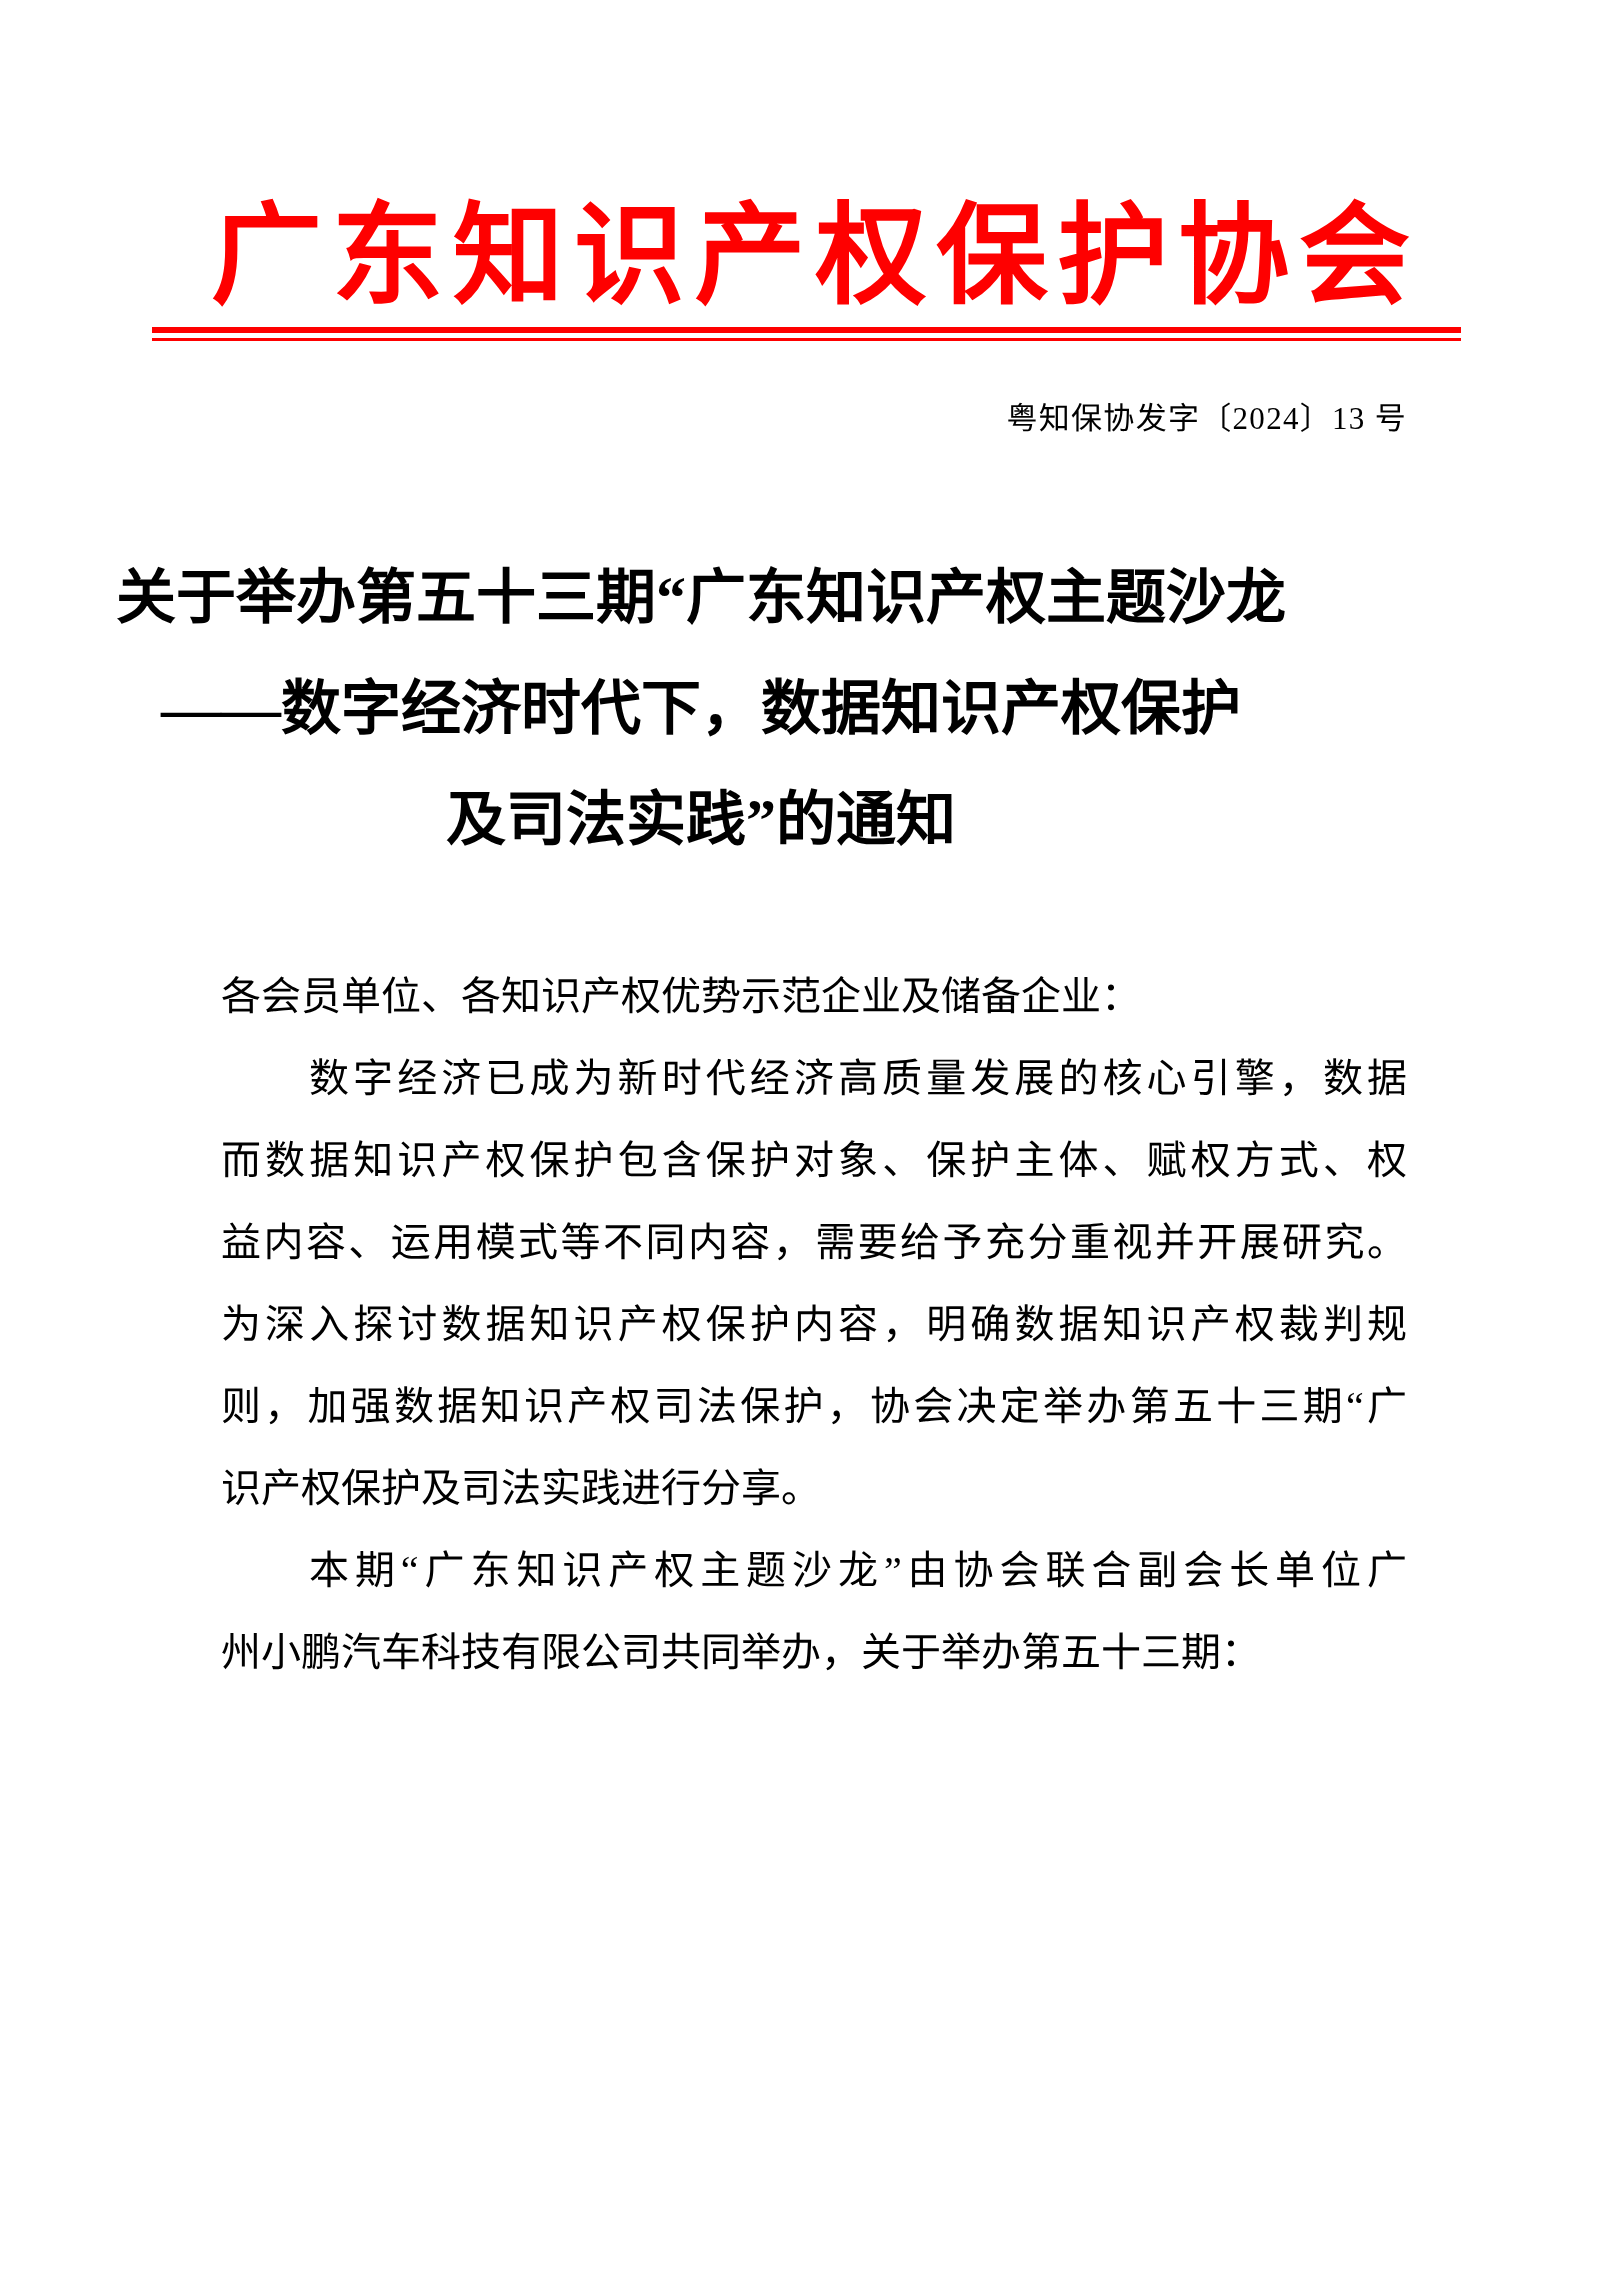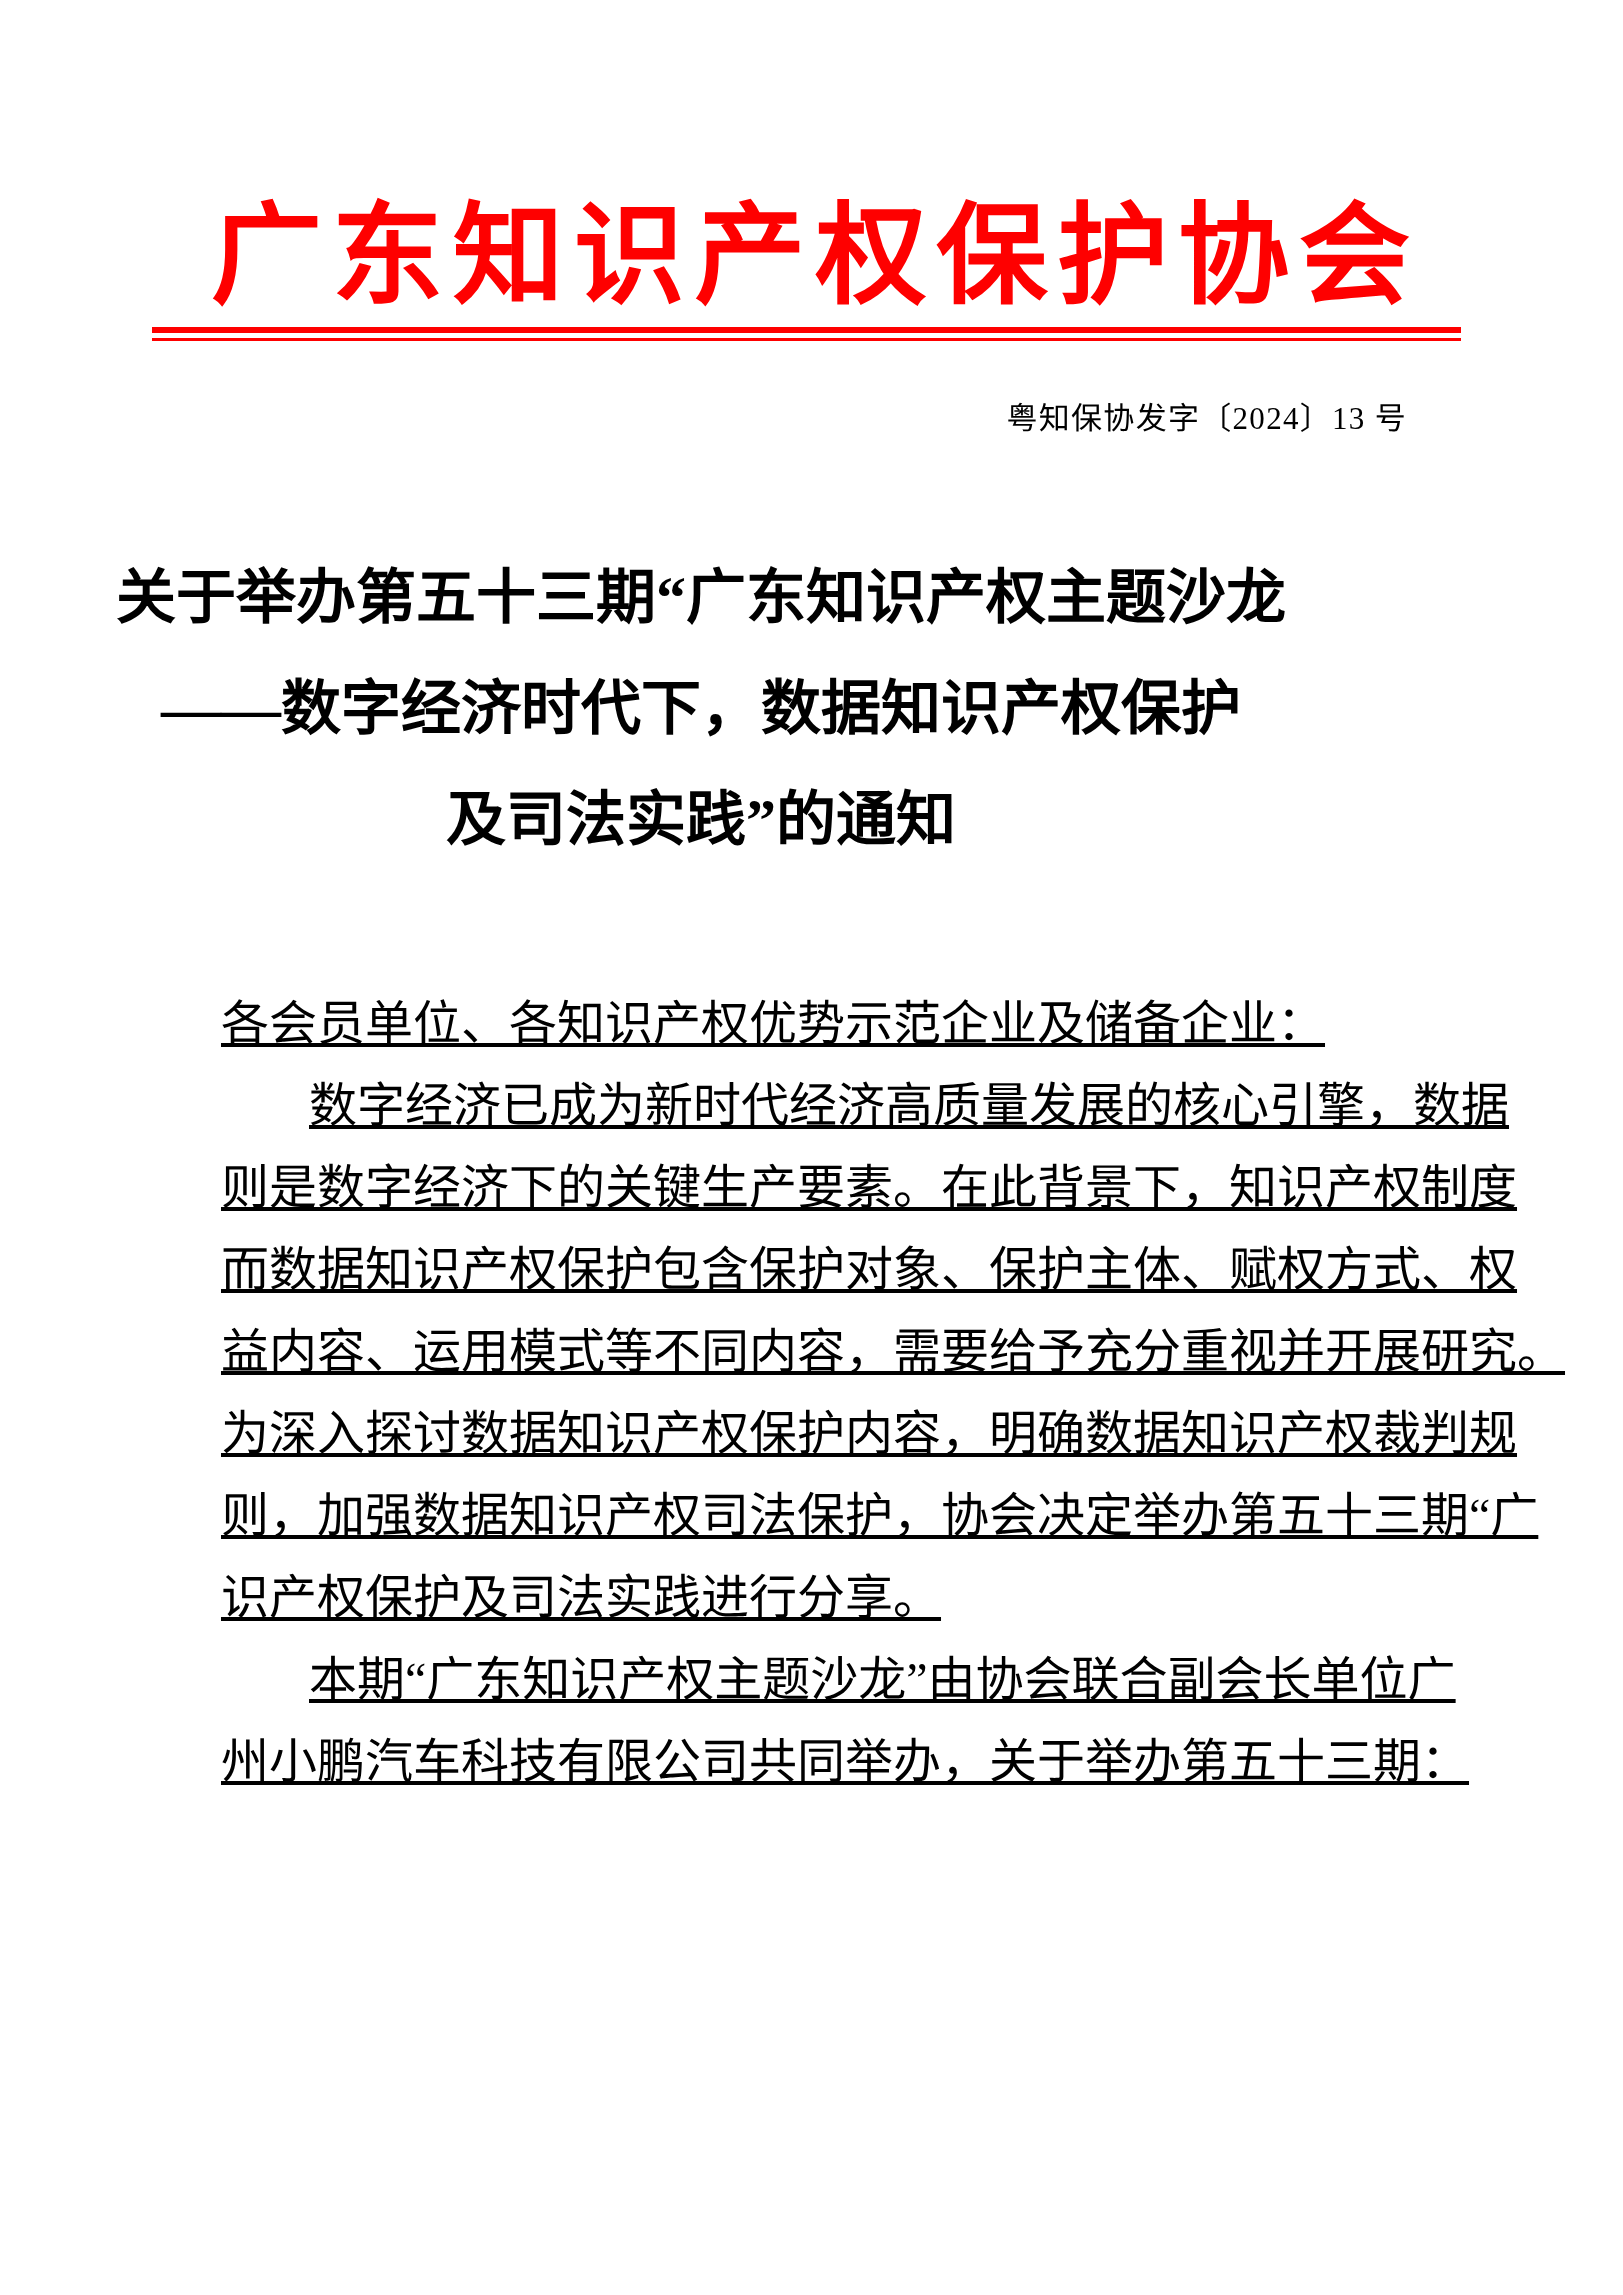--- a/index.html
+++ b/index.html
@@ -63,26 +63,25 @@
     left: 0;
     width: 1402px;
     text-align: center;
     font-weight: 700;
     font-size: 60px;
     line-height: 111px;
   }
   
   .body-text {
     position: absolute;
-    top: 983px;
+    top: 956px;
     left: 221px;
     width: 1186px;
-    font-size: 48px;
+    font-size: 40px;
     line-height: 82px;
-    text-decoration: underline;
   }
   .body-text .line {
     height: 82px;
     text-align: justify;
     text-align-last: justify;
     white-space: nowrap;
   }
   .body-text .line.para-end {
     text-align: center;
     text-align-last: left;
@@ -111,21 +110,20 @@
 
   <div class="notice-title">
     <div>关于举办第五十三期“广东知识产权主题沙龙</div>
     <div>——数字经济时代下，数据知识产权保护</div>
     <div>及司法实践”的通知</div>
   </div>
 
   <div class="body-text">
     <div class="salutation">各会员单位、各知识产权优势示范企业及储备企业：</div>
     <div class="line indent">数字经济已成为新时代经济高质量发展的核心引擎，数据</div>
-    <div class="line">则是数字经济下的关键生产要素。在此背景下，知识产权制度</div>
     <div class="line">而数据知识产权保护包含保护对象、保护主体、赋权方式、权</div>
     <div class="line">益内容、运用模式等不同内容，需要给予充分重视并开展研究。</div>
     <div class="line">为深入探讨数据知识产权保护内容，明确数据知识产权裁判规</div>
     <div class="line">则，加强数据知识产权司法保护，协会决定举办第五十三期“广</div>
     <div class="line para-end">识产权保护及司法实践进行分享。</div>
     <div class="line indent">本期“广东知识产权主题沙龙”由协会联合副会长单位广</div>
     <div class="line para-end">州小鹏汽车科技有限公司共同举办，关于举办第五十三期：</div>
   </div>
 
 </div>

